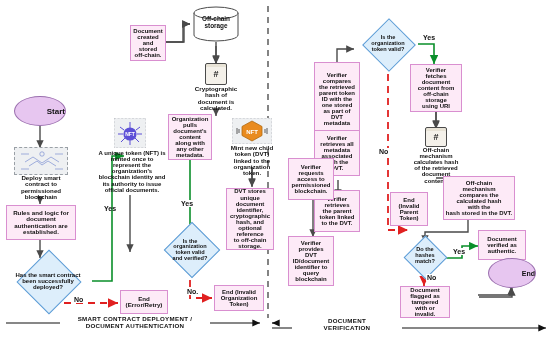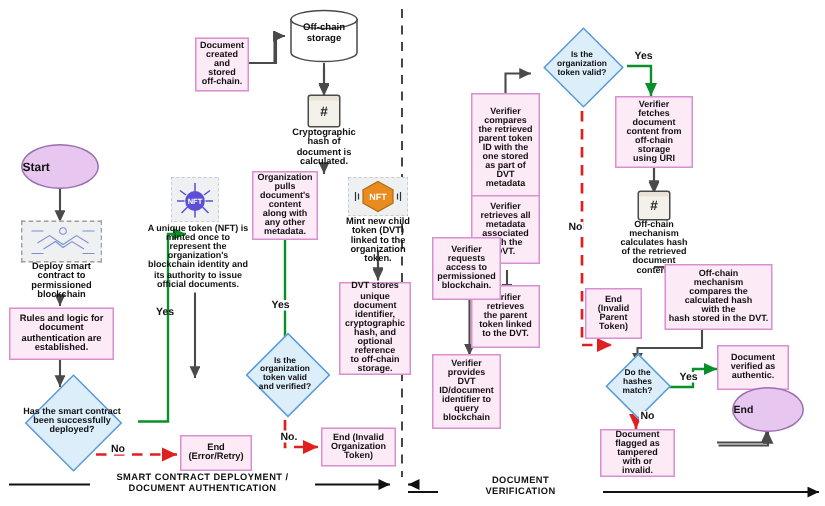--- a/index.html
+++ b/index.html
@@ -25,21 +25,21 @@
     font-weight:bold;
     line-height:1.02;
     padding:1px;
   }
 
   
   .term{
     background:#e7c6f0;
     border:1px solid #9a6fae;
     border-radius:50%;
-    display:flex;align-items:center;justify-content:flex-start;
+    display:flex;align-items:center;justify-content:flex-end;
     text-align:center;font-weight:bold;color:#111;
   }
 
   
   .diamond{
     background:#ddeefb;
     border:1px solid #5b9bd5;
     transform:rotate(45deg);
   }
   .diamond-wrap{position:absolute;}

